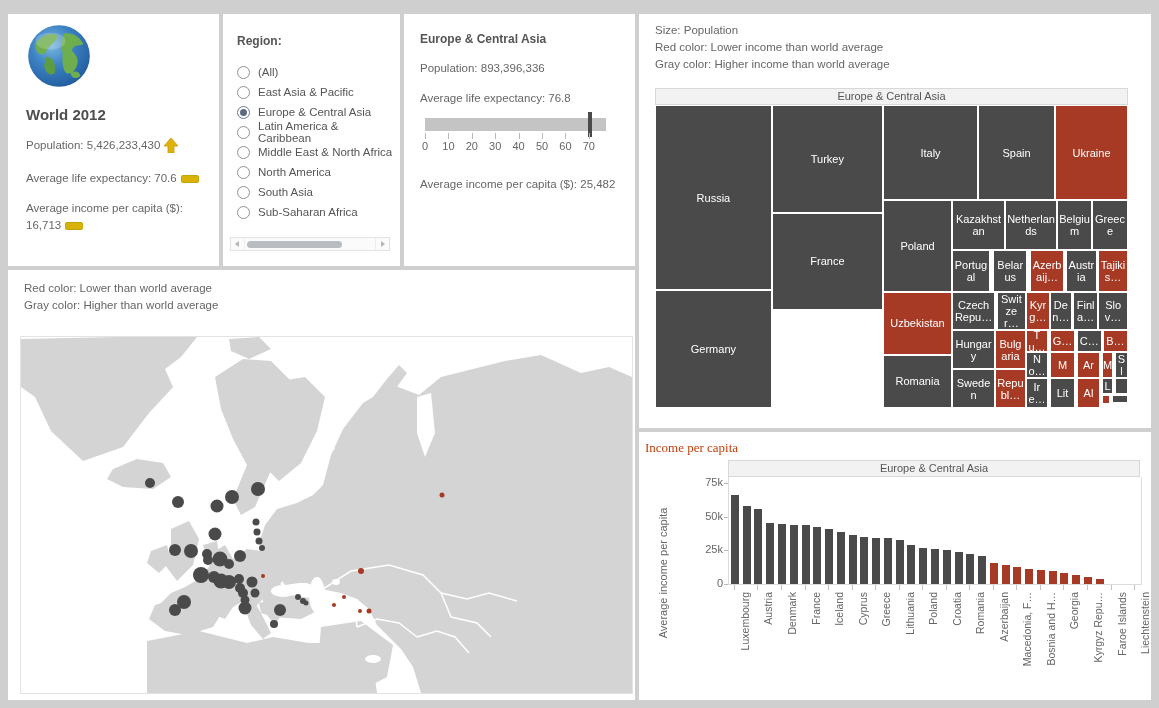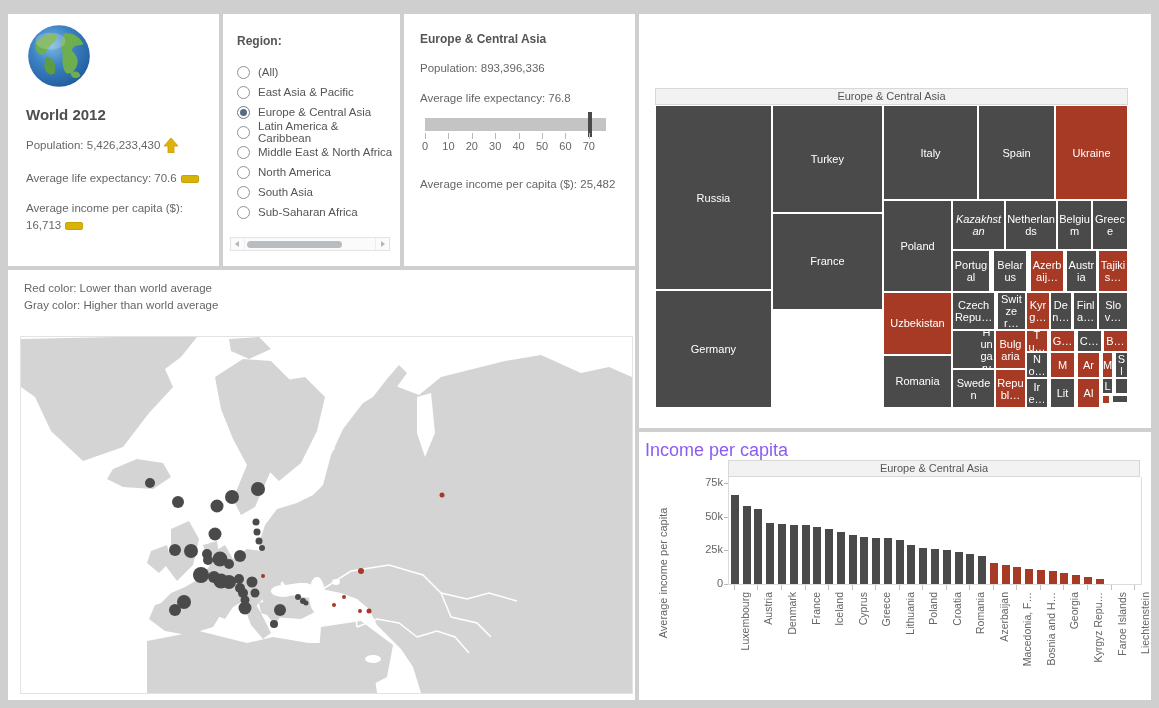--- a/index.html
+++ b/index.html
@@ -51,21 +51,21 @@
   #treemap{position:absolute;left:16px;top:91px;width:473px;height:303px;background:#fff;}
   .cell{position:absolute;display:flex;align-items:center;justify-content:center;text-align:center;color:#fff;font-size:11px;line-height:12px;overflow:hidden;word-break:break-all;border:1px solid #fff;box-sizing:border-box;padding:0 1px;}
   .c-g{background:#4a4a4a;}
   .c-r{background:#a63a25;}
 
   
   .map-legend{position:absolute;left:16px;top:10px;}
   #mapbox{position:absolute;left:12px;top:66px;width:611px;height:356px;border:1px solid #e3e3e3;background:#fff;}
 
   
-  .bar-title{position:absolute;left:6px;top:8px;font-size:18px;color:#8b5cf6;}
+  .bar-title{position:absolute;left:6px;top:8px;font-size:13px;color:#c2410c;font-family:Liberation Serif, serif;}
   #bar-banner{left:89px;top:28px;width:412px;}
   #plot{position:absolute;left:89px;top:45px;width:412px;height:107px;border:1px solid #dcdcdc;border-top:none;box-sizing:content-box;background:#fff;}
   .bar{position:absolute;bottom:0;width:8px;}
   .b-g{background:#4a4a4a;}
   .b-r{background:#a63a25;}
   .ytl{position:absolute;text-align:right;width:40px;font-size:11px;color:#666;}
   .ytd{position:absolute;width:4px;height:1px;background:#bbb;}
   .ytitle{position:absolute;left:-56px;top:135px;width:160px;text-align:center;font-size:11px;color:#666;transform:rotate(-90deg);}
   .xtick{position:absolute;width:1px;height:5px;background:#c4c4c4;top:153px;}
   .xlab{position:absolute;width:105px;text-align:right;font-size:10.5px;color:#666;white-space:nowrap;transform:rotate(-90deg);transform-origin:top right;}
@@ -172,48 +172,53 @@
       <div class="gticklab" style="left: 127px;">50</div>
       <div class="gtick" style="left: 161.4px;"></div>
       <div class="gticklab" style="left: 150.4px;">60</div>
       <div class="gtick" style="left: 184.8px;"></div>
       <div class="gticklab" style="left: 173.8px;">70</div>
     </div>
   <div class="eca-line" style="top:164px;">Average income per capita ($): 25,482</div>
 </div>
 
 <div class="panel" id="p-treemap">
+  <div class="tm-legend">
+    <div class="legend-line">Size: Population</div>
+    <div class="legend-line">Red color: Lower income than world average</div>
+    <div class="legend-line">Gray color: Higher income than world average</div>
+  </div>
   <div class="banner" id="tm-banner">Europe &amp; Central Asia</div>
   <div id="treemap">
       <div class="cell c-g" style="left: 0%; top: 0%; width: 24.7%; height: 61.1%;">Russia</div>
       <div class="cell c-g" style="left: 0%; top: 61.1%; width: 24.7%; height: 38.9%;">Germany</div>
       <div class="cell c-g" style="left: 24.7%; top: 0%; width: 23.5%; height: 35.6%;">Turkey</div>
       <div class="cell c-g" style="left: 24.7%; top: 35.6%; width: 23.5%; height: 32.1%;">France</div>
       <div class="cell c-g" style="left: 48.2%; top: 0%; width: 20.1%; height: 31.4%;">Italy</div>
       <div class="cell c-g" style="left: 68.3%; top: 0%; width: 16.3%; height: 31.4%;">Spain</div>
       <div class="cell c-r" style="left: 84.6%; top: 0%; width: 15.4%; height: 31.4%;">Ukraine</div>
       <div class="cell c-g" style="left: 48.2%; top: 31.4%; width: 14.6%; height: 30.3%;">Poland</div>
-      <div class="cell c-g" style="left: 62.8%; top: 31.4%; width: 11.2%; height: 16.5%; font-style: italic;">Kazakhstan</div>
+      <div class="cell c-g" style="left: 62.8%; top: 31.4%; width: 11.2%; height: 16.5%;">Kazakhstan</div>
       <div class="cell c-g" style="left: 74%; top: 31.4%; width: 11%; height: 16.5%;">Netherlands</div>
       <div class="cell c-g" style="left: 85%; top: 31.4%; width: 7.4%; height: 16.5%;">Belgium</div>
       <div class="cell c-g" style="left: 92.4%; top: 31.4%; width: 7.6%; height: 16.5%;">Greece</div>
       <div class="cell c-g" style="left: 62.8%; top: 47.9%; width: 8%; height: 13.8%;">Portugal</div>
       <div class="cell c-g" style="left: 71.5%; top: 47.9%; width: 7.2%; height: 13.8%;">Belarus</div>
       <div class="cell c-r" style="left: 79.3%; top: 47.9%; width: 7.2%; height: 13.8%;">Azerbaij…</div>
       <div class="cell c-g" style="left: 86.9%; top: 47.9%; width: 6.5%; height: 13.8%;">Austria</div>
       <div class="cell c-r" style="left: 93.7%; top: 47.9%; width: 6.3%; height: 13.8%;">Tajikis…</div>
       <div class="cell c-r" style="left: 48.2%; top: 61.7%; width: 14.6%; height: 20.8%;">Uzbekistan</div>
       <div class="cell c-g" style="left: 48.2%; top: 82.5%; width: 14.6%; height: 17.5%;">Romania</div>
       <div class="cell c-g" style="left: 62.8%; top: 61.7%; width: 9.1%; height: 12.6%;">Czech Repu…</div>
       <div class="cell c-g" style="left: 72.3%; top: 61.7%; width: 6.1%; height: 12.6%;">Switzer…</div>
       <div class="cell c-r" style="left: 78.4%; top: 61.7%; width: 5.1%; height: 12.6%;">Kyrg…</div>
       <div class="cell c-g" style="left: 83.5%; top: 61.7%; width: 4.6%; height: 12.6%;">Den…</div>
       <div class="cell c-g" style="left: 88.4%; top: 61.7%; width: 5.3%; height: 12.6%;">Finla…</div>
       <div class="cell c-g" style="left: 93.7%; top: 61.7%; width: 6.3%; height: 12.6%;">Slov…</div>
-      <div class="cell c-g" style="left: 62.8%; top: 74.3%; width: 9.1%; height: 12.9%; padding-left: 27px;">Hungary</div>
+      <div class="cell c-g" style="left: 62.8%; top: 74.3%; width: 9.1%; height: 12.9%;">Hungary</div>
       <div class="cell c-r" style="left: 71.9%; top: 74.3%; width: 6.5%; height: 12.9%;">Bulgaria</div>
       <div class="cell c-r" style="left: 78.4%; top: 74.3%; width: 4.7%; height: 7.2%;">Tu…</div>
       <div class="cell c-r" style="left: 83.5%; top: 74.3%; width: 5.3%; height: 7.2%;">G…</div>
       <div class="cell c-g" style="left: 89.2%; top: 74.3%; width: 5.2%; height: 7.2%;">C…</div>
       <div class="cell c-r" style="left: 94.7%; top: 74.3%; width: 5.3%; height: 7.2%;">B…</div>
       <div class="cell c-g" style="left: 62.8%; top: 87.2%; width: 9.1%; height: 12.8%;">Sweden</div>
       <div class="cell c-r" style="left: 71.9%; top: 87.2%; width: 6.5%; height: 12.8%;">Republ…</div>
       <div class="cell c-g" style="left: 78.4%; top: 81.5%; width: 4.7%; height: 8.6%;">No…</div>
       <div class="cell c-r" style="left: 83.5%; top: 81.5%; width: 5.3%; height: 8.6%;">M</div>
       <div class="cell c-r" style="left: 89.2%; top: 81.5%; width: 4.9%; height: 8.6%;">Ar</div>

